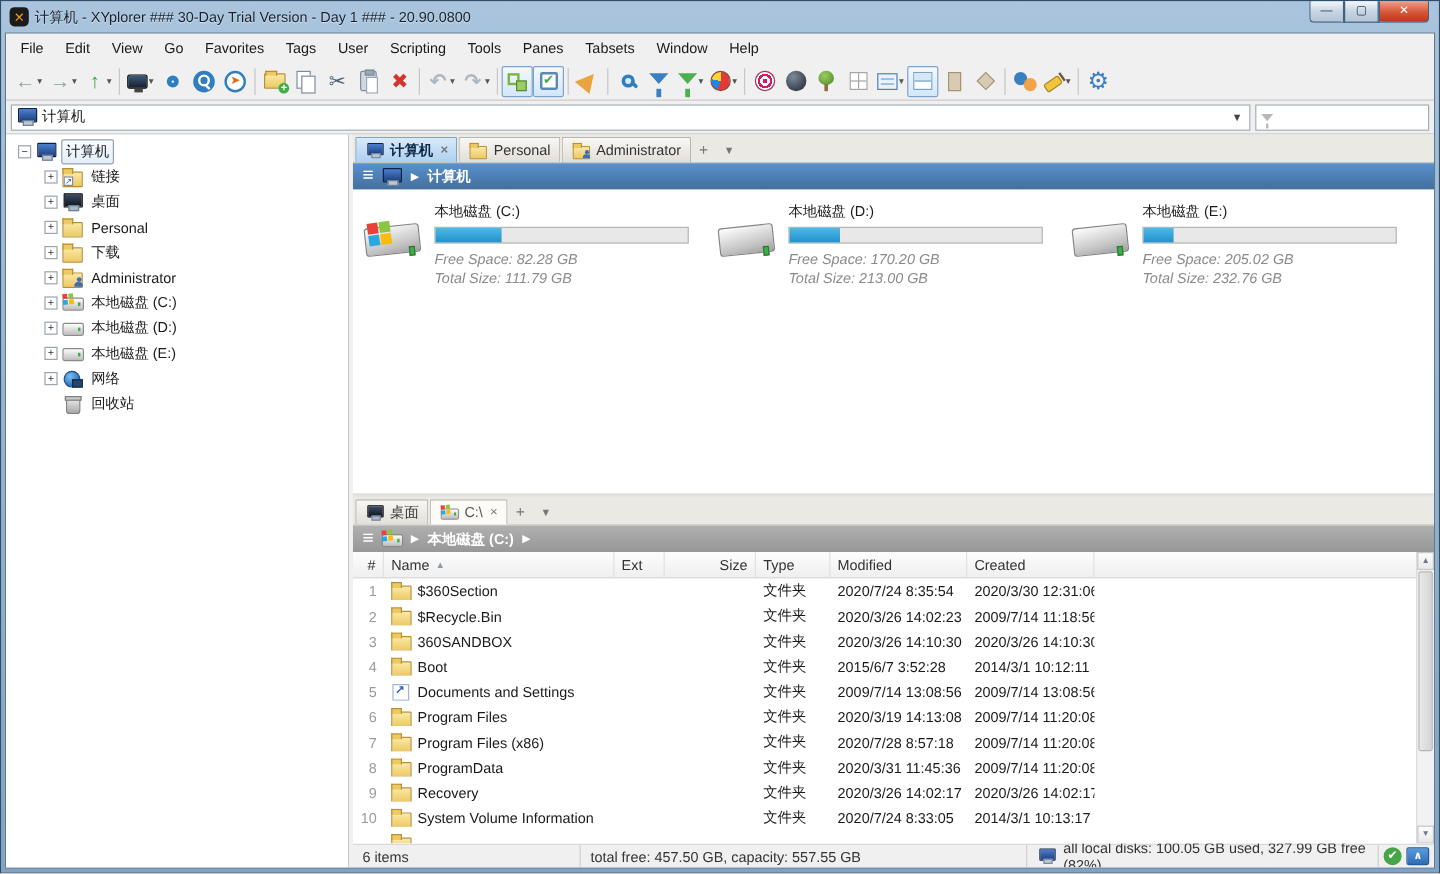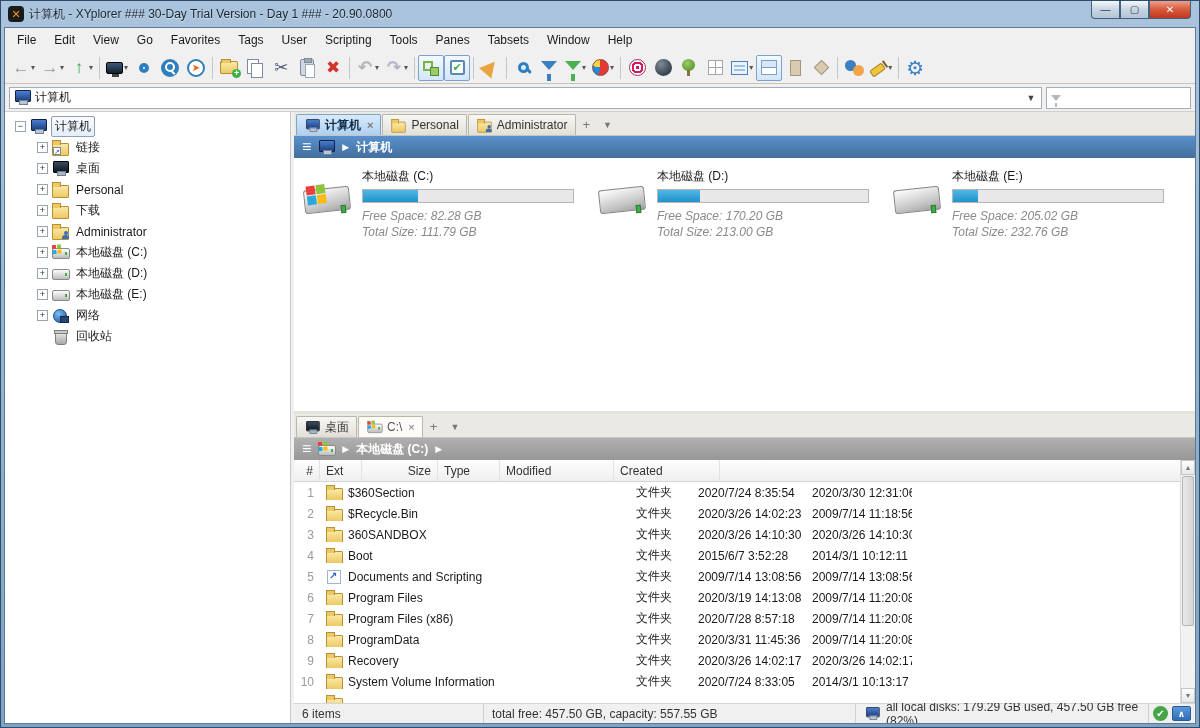--- a/index.html
+++ b/index.html
@@ -488,20 +488,24 @@
             </span>
           <span class="crumb-sep">▶</span>
           <span>本地磁盘 (C:)</span>
           <span class="crumb-sep">▶</span>
         </div>
         <div class="list-wrap">
           <div class="list-header" id="list-header">
               <div class="hcell col-num">
                 <span>#</span>
               </div>
+              <div class="hcell col-name">
+                <span>Name</span>
+                <span class="sort-arrow">▲</span>
+              </div>
               <div class="hcell col-ext">
                 <span>Ext</span>
               </div>
               <div class="hcell col-size">
                 <span>Size</span>
               </div>
               <div class="hcell col-type">
                 <span>Type</span>
               </div>
               <div class="hcell col-mod">
@@ -558,21 +562,21 @@
                 <div class="cell col-ext"></div>
                 <div class="cell col-size" style="justify-content: flex-end;"></div>
                 <div class="cell col-type">文件夹</div>
                 <div class="cell col-mod">2015/6/7 3:52:28</div>
                 <div class="cell col-cre">2014/3/1 10:12:11</div>
               </div>
               <div class="lrow">
                 <div class="cell num col-num">5</div>
                 <div class="cell col-name">
                   <span class="fi i-junction"></span>
-                  <span>Documents and Scripting</span>
+                  <span>Documents and Settings</span>
                 </div>
                 <div class="cell col-ext"></div>
                 <div class="cell col-size" style="justify-content: flex-end;"></div>
                 <div class="cell col-type">文件夹</div>
                 <div class="cell col-mod">2009/7/14 13:08:56</div>
                 <div class="cell col-cre">2009/7/14 13:08:56</div>
               </div>
               <div class="lrow">
                 <div class="cell num col-num">6</div>
                 <div class="cell col-name">
@@ -646,21 +650,21 @@
             <span class="strack"></span>
             <span class="sbtn">▼</span>
           </div>
         </div>
 
         <div class="statusbar">
           <span class="sb-sec sb-items">6 items</span>
           <span class="sb-sec sb-free">total free: 457.50 GB, capacity: 557.55 GB</span>
           <span class="sb-sec sb-disks">
             <span class="fi i-computer sb-mini-icon"></span>
-            <span>all local disks: 179.29 GB used, 457.50 GB free (82%)</span>
+            <span>all local disks: 100.05 GB used, 327.99 GB free (82%)</span>
           </span>
           <span class="sb-check">✔</span>
           <span class="sb-chevron">∧</span>
         </div>
       </div>
     </div>
   </div>
 </div>
 
 </body></html>

